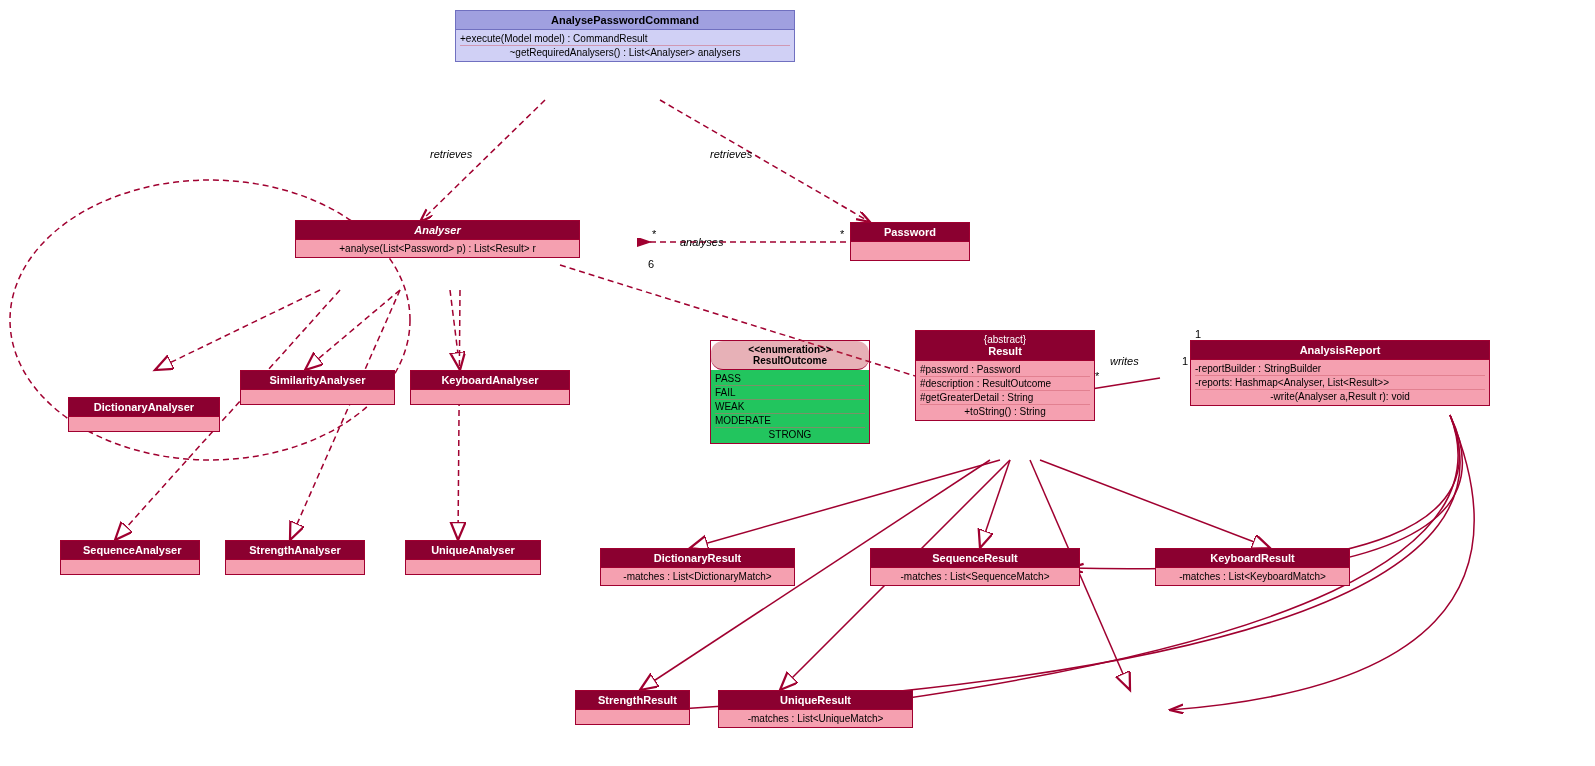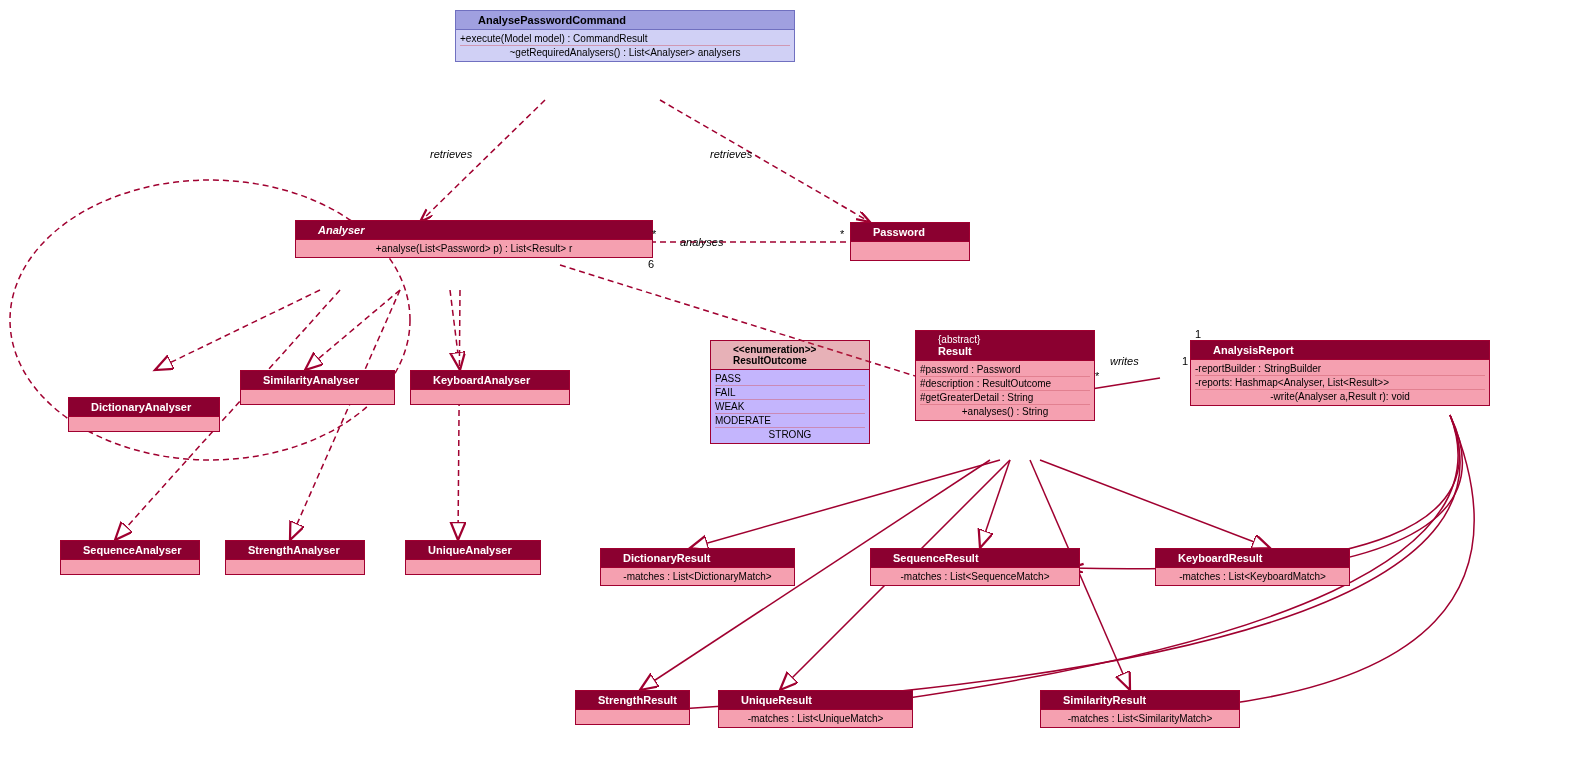--- a/index.html
+++ b/index.html
@@ -25,21 +25,21 @@
       height: 766px;
       pointer-events: none;
     }
     .uml-box {
       position: absolute;
       border: 1.5px solid #a00030;
     }
     .uml-box .header {
       background: #8b0030;
       color: #fff;
-      text-align: left;
+      text-align: center;
       padding: 3px 22px;
       font-weight: bold;
       border-bottom: 1px solid #a00030;
     }
     .uml-box .header.italic {
       font-style: italic;
     }
     .uml-box .body {
       background: #f5a0b0;
       color: #000;
@@ -64,26 +64,27 @@
     }
     .uml-box.blue-box .body {
       background: #d0d0f5;
       color: #000;
     }
     .uml-box.enum-box .header {
       background: #c0304060;
       color: #000;
       border-bottom: 1px solid #a00030;
       font-size: 10px;
+      border-radius: 12px;
     }
     .uml-box.enum-box {
       border: 1.5px solid #a00030;
     }
     .uml-box.enum-box .body {
-      background: #c4b5fd;
+      background: #22c55e;
     }
     .label-text {
       position: absolute;
       font-size: 11px;
       color: #000;
       font-style: italic;
     }
     .multiplicity {
       position: absolute;
       font-size: 11px;
@@ -162,21 +163,21 @@
     <div class="body">
       <div class="field">+execute(Model model) : CommandResult</div>
       <div class="field">~getRequiredAnalysers() : List&lt;Analyser&gt; analysers</div>
     </div>
   </div>
 
   <div class="label-text" style="left:430px; top:148px;">retrieves</div>
 
   <div class="label-text" style="left:710px; top:148px;">retrieves</div>
 
-  <div class="uml-box" style="left:295px; top:220px; width:358px;">
+  <div class="uml-box" style="left:295px; top:220px; width:285px;">
     <div class="header italic">Analyser</div>
     <div class="body">
       <div class="field">+analyse(List&lt;Password&gt; p) : List&lt;Result&gt; r</div>
     </div>
   </div>
 
   <div class="multiplicity" style="left:652px; top:228px;">*</div>
 
   <div class="label-text" style="left:680px; top:236px;">analyses</div>
 
@@ -235,21 +236,21 @@
 
   <div class="uml-box" style="left:915px; top:330px; width:180px;">
     <div class="header">
       <div style="font-size:10px; font-weight:normal;">{abstract}</div>
       <div>Result</div>
     </div>
     <div class="body">
       <div class="field">#password : Password</div>
       <div class="field">#description : ResultOutcome</div>
       <div class="field">#getGreaterDetail : String</div>
-      <div class="field">+analyses() : String</div>
+      <div class="field">+toString() : String</div>
     </div>
   </div>
 
   <div class="label-text" style="left:1110px; top:355px;">writes</div>
 
   <div class="multiplicity" style="left:1095px; top:370px;">*</div>
 
   <div class="multiplicity" style="left:1182px; top:355px;">1</div>
 
   <div class="uml-box" style="left:1190px; top:340px; width:300px;">
@@ -289,20 +290,14 @@
     <div class="body" style="min-height:14px;"></div>
   </div>
 
   <div class="uml-box" style="left:718px; top:690px; width:195px;">
     <div class="header">UniqueResult</div>
     <div class="body">
       <div class="field">-matches : List&lt;UniqueMatch&gt;</div>
     </div>
   </div>
 
-  <div class="uml-box" style="left:1040px; top:690px; width:200px;">
-    <div class="header">SimilarityResult</div>
-    <div class="body">
-      <div class="field">-matches : List&lt;SimilarityMatch&gt;</div>
-    </div>
-  </div>
 
 </div>
 
 </body></html>

